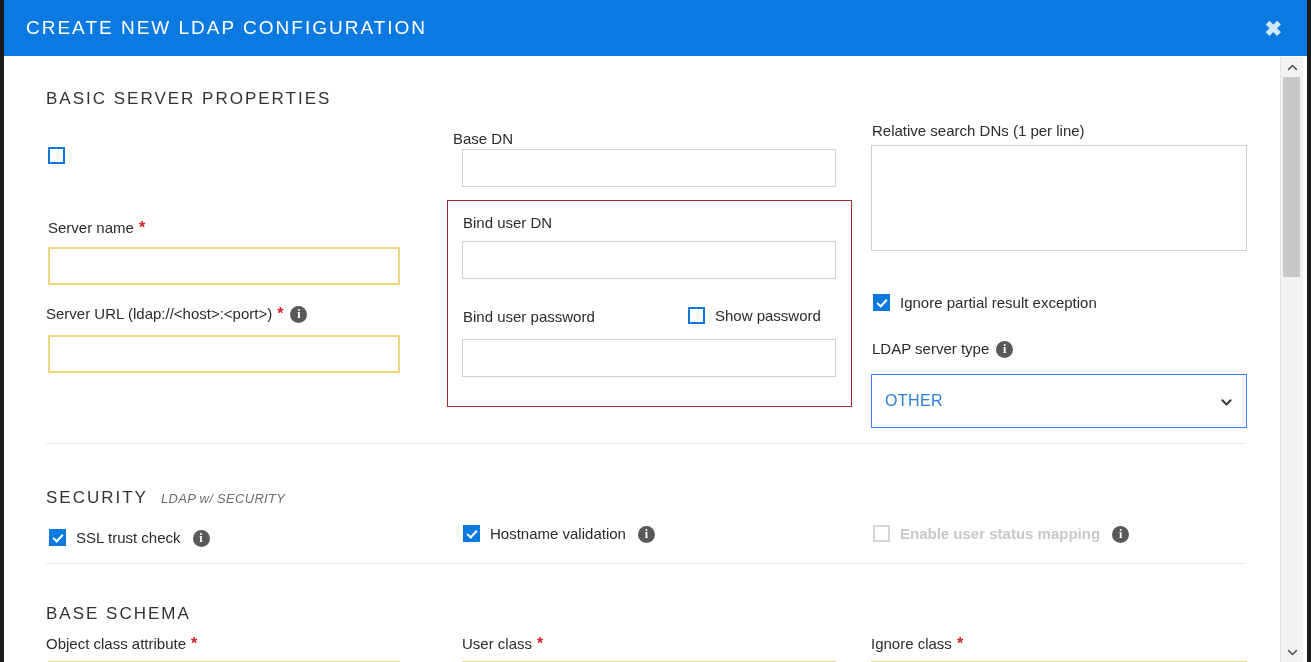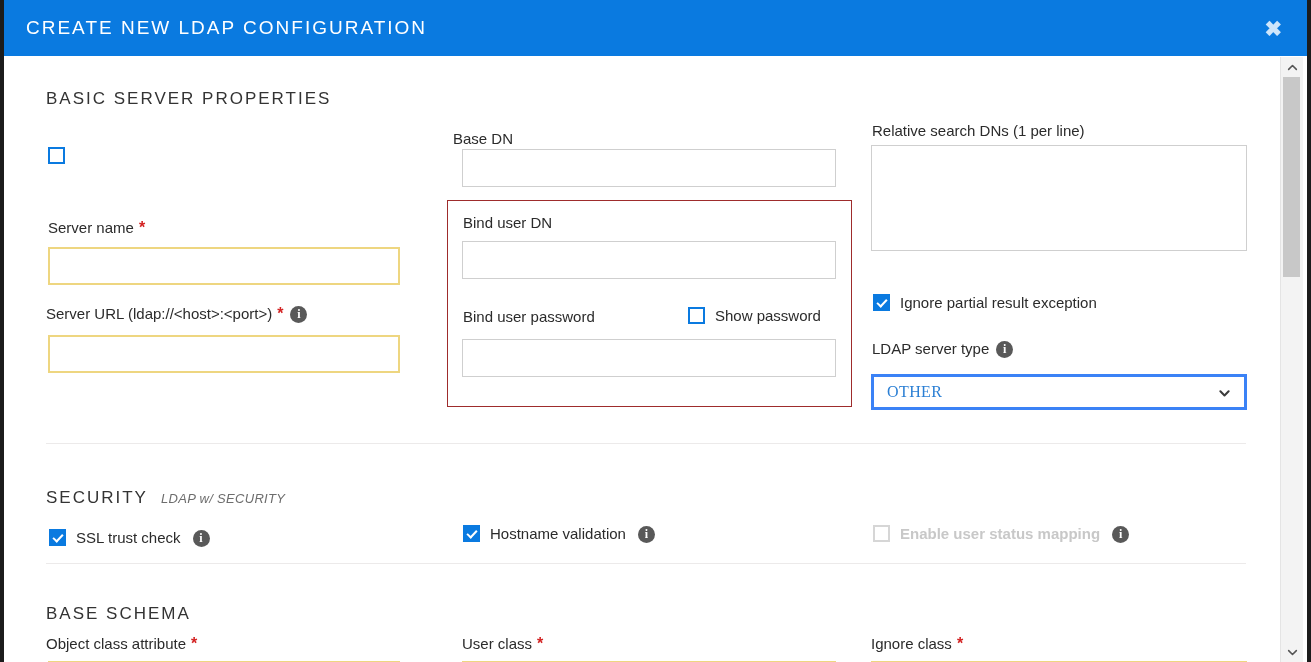--- a/index.html
+++ b/index.html
@@ -188,27 +188,26 @@
   .redbox {
     box-sizing: border-box;
     border: 1px solid #9e2c2c;
     background: #ffffff;
   }
 
   
   .select {
     box-sizing: border-box;
     position: relative;
-    height: 36px;
-    border: 3px solid #3b82f6;
+    height: 54px;
+    border: 1px solid #3b82f6;
     background: #ffffff;
     display: flex;
     align-items: center;
     cursor: pointer;
-    font-family: Liberation Serif, serif;
   }
   .select-value {
     color: #2b7fd4;
     font-size: 16px;
     padding-left: 13px;
     letter-spacing: 0.4px;
   }
   .select-arrow {
     position: absolute;
     right: 14px;

